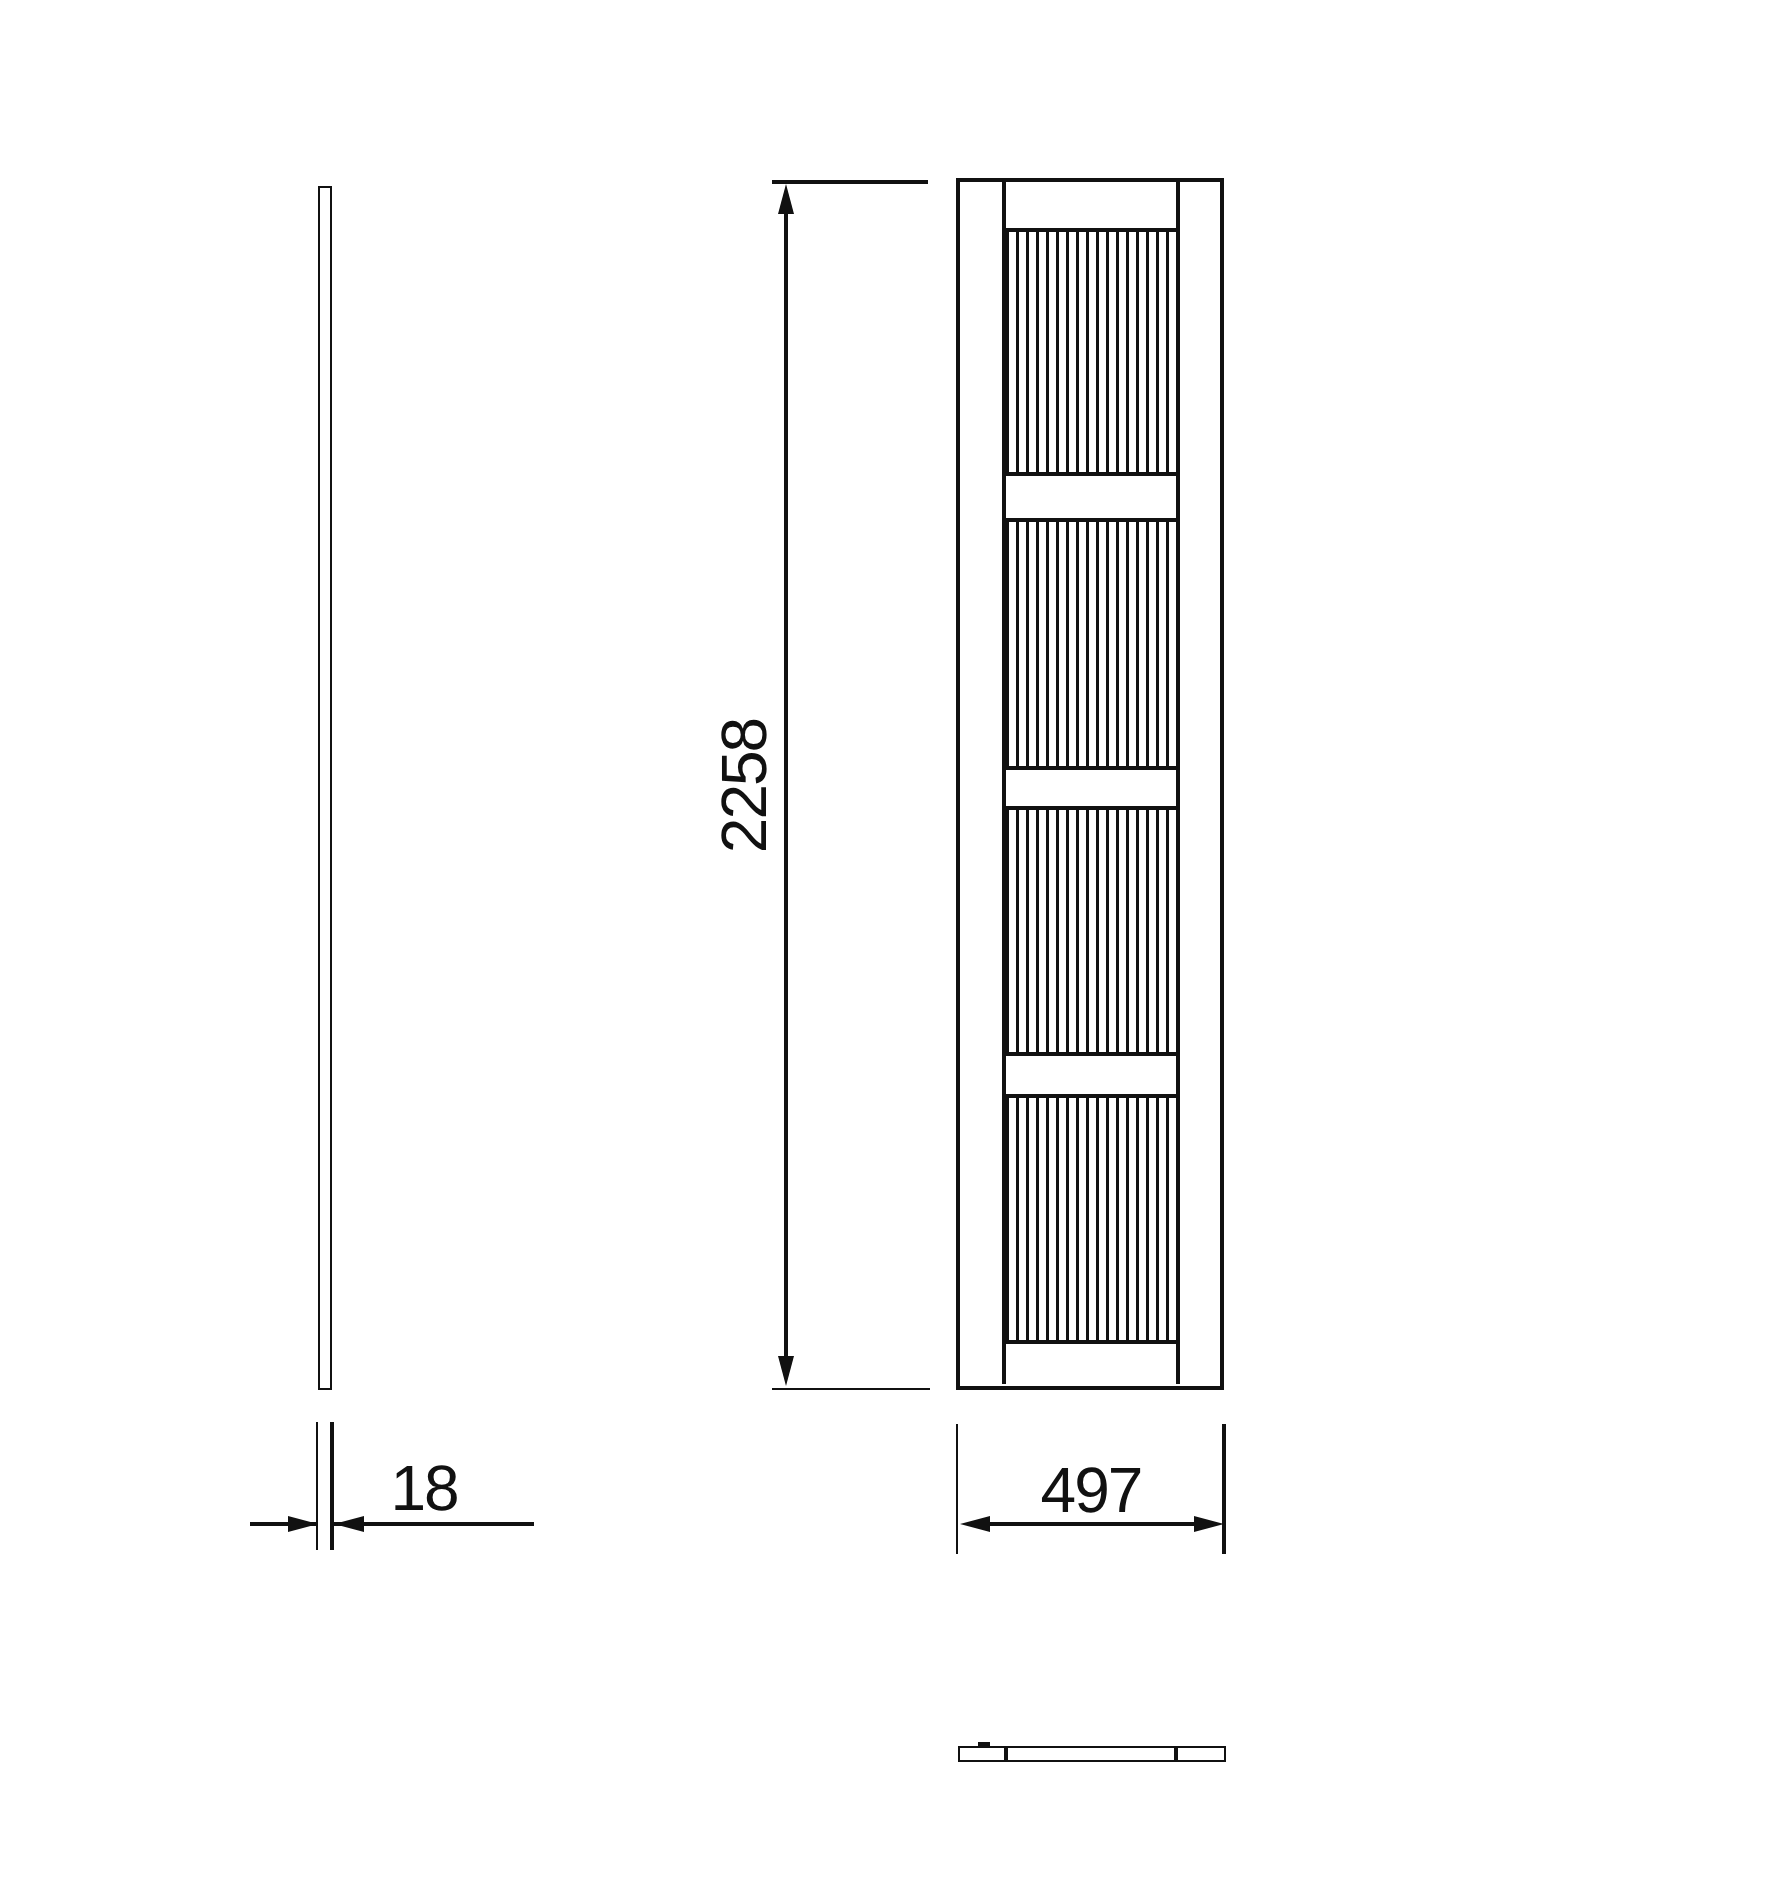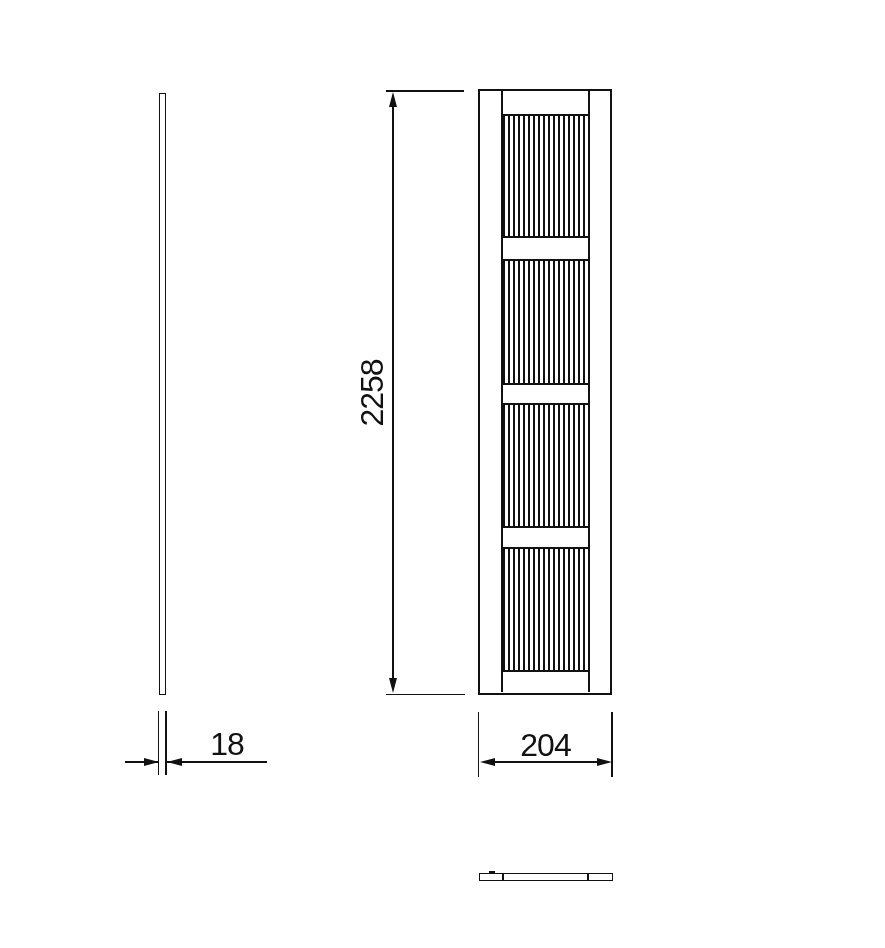--- a/index.html
+++ b/index.html
@@ -88,21 +88,21 @@
 <div class="vline" style="left:392.3px; top:98px; height:590px;"></div>
 <div class="arrow up" style="left:388.6px; top:92px;"></div>
 <div class="arrow down" style="left:388.6px; top:678px;"></div>
 <div class="dim-label rot" style="left:372px; top:393px;">2258</div>
 
 <div class="vline ext" style="left:477.8px; top:712px; height:65px; width:1.4px;"></div>
 <div class="vline ext" style="left:611.2px; top:712px; height:65px; width:1.4px;"></div>
 <div class="hline" style="left:487px; top:761.3px; width:117px;"></div>
 <div class="arrow left" style="left:479.5px; top:757.6px;"></div>
 <div class="arrow right" style="left:596.5px; top:757.6px;"></div>
-<div class="dim-label" style="left:545.5px; top:744.5px;">204</div>
+<div class="dim-label" style="left:545.5px; top:744.5px;">497</div>
 
 <div class="vline ext" style="left:157.8px; top:711px; height:64px; width:1.4px;"></div>
 <div class="vline ext" style="left:165.2px; top:711px; height:64px; width:1.4px;"></div>
 <div class="hline" style="left:125px; top:761.3px; width:33px;"></div>
 <div class="hline" style="left:166.5px; top:761.3px; width:100px;"></div>
 <div class="arrow right" style="left:143.5px; top:757.6px;"></div>
 <div class="arrow left" style="left:166.5px; top:757.6px;"></div>
-<div class="dim-label" style="left:227px; top:743.5px;">18</div>
+<div class="dim-label" style="left:212px; top:743.5px;">18</div>
 
 </body></html>

